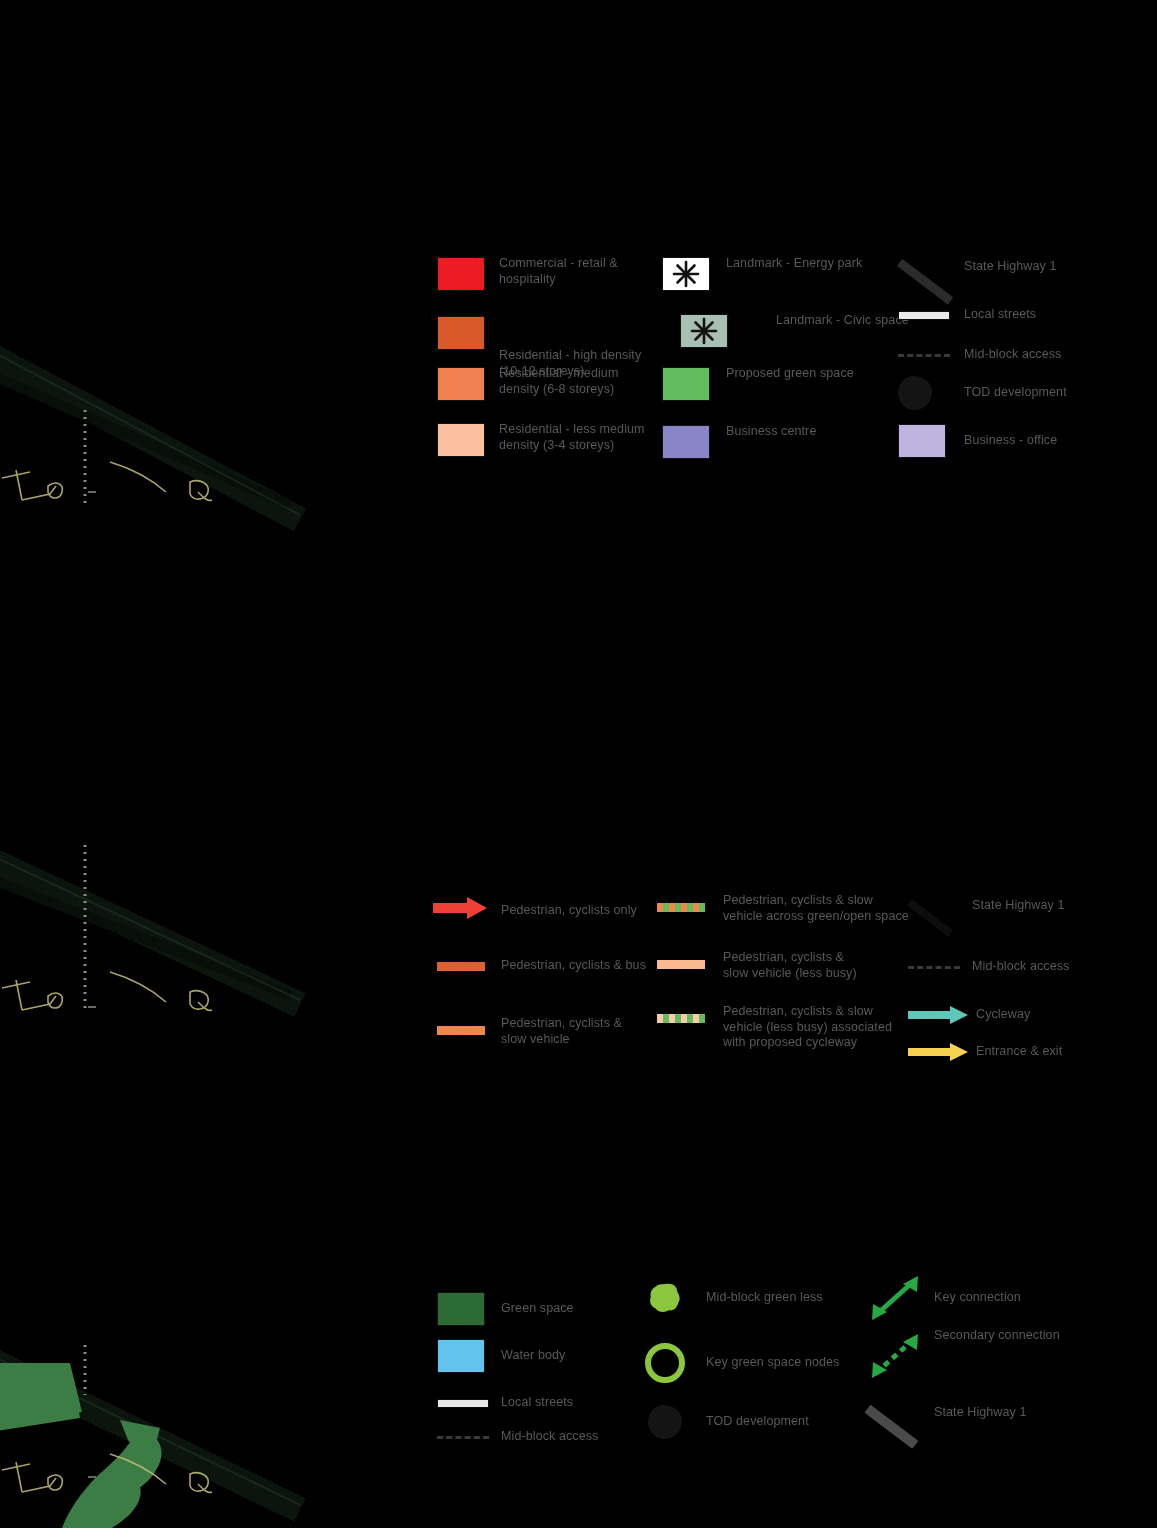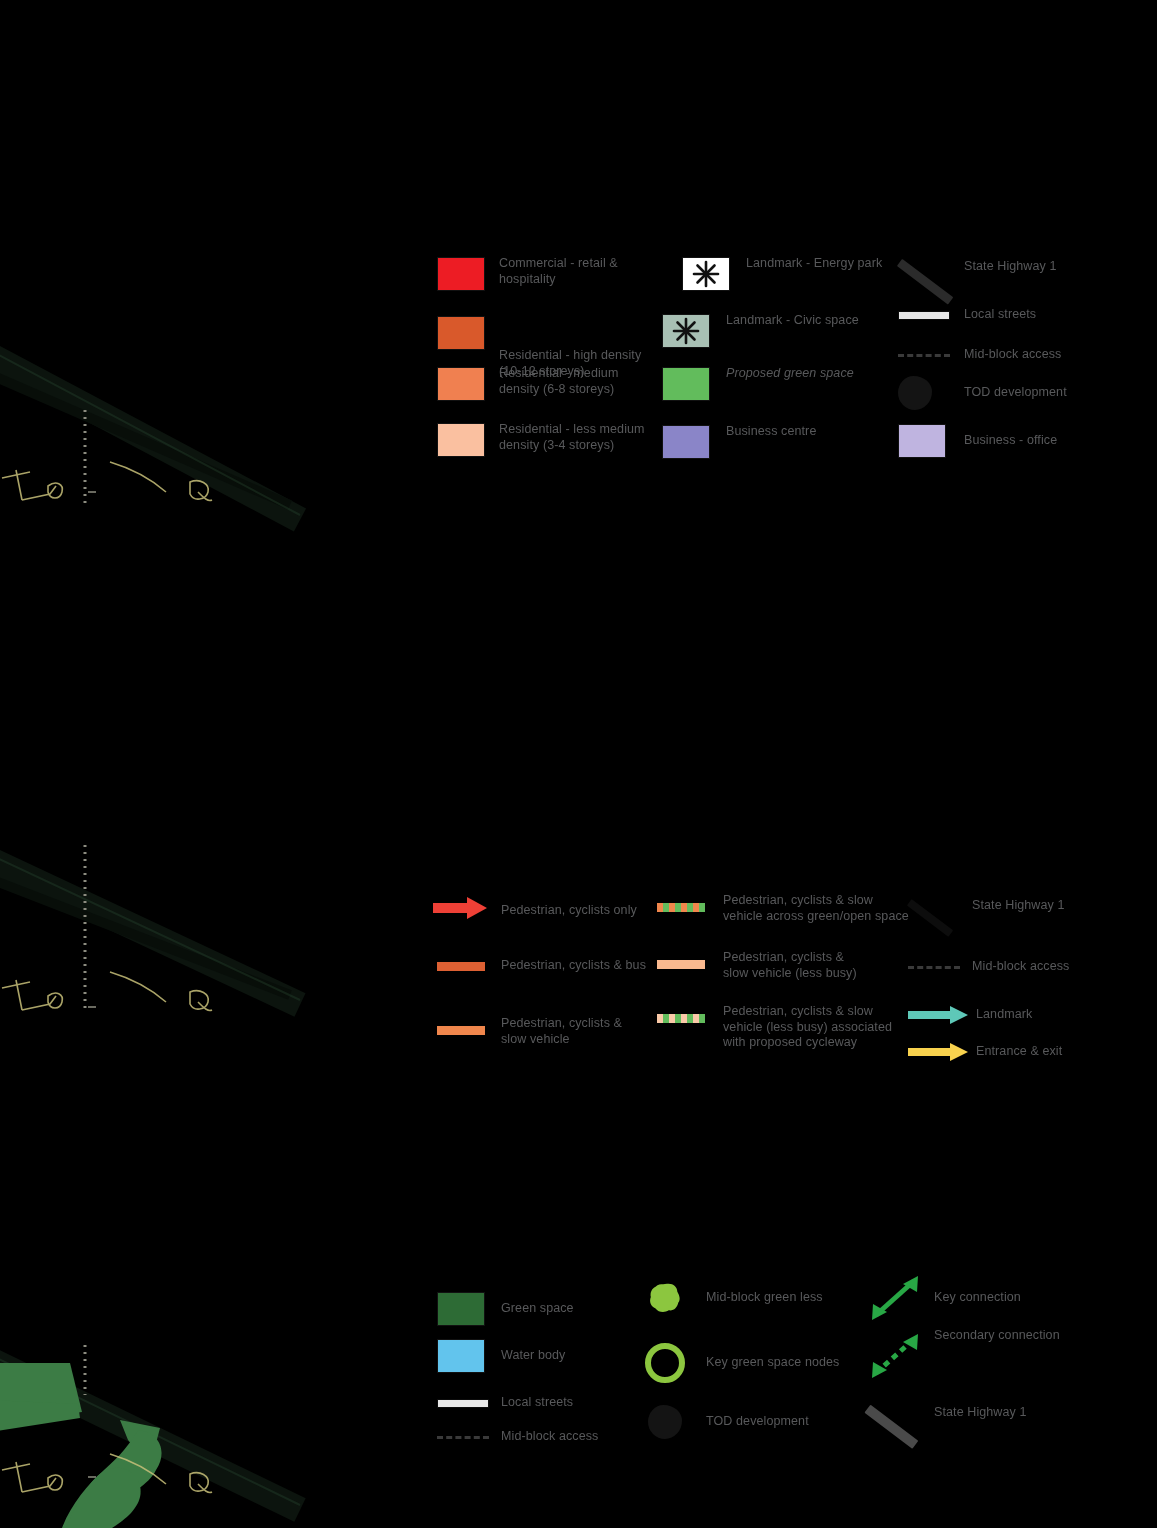--- a/index.html
+++ b/index.html
@@ -215,45 +215,45 @@
     <div class="legend-row" style="left:437px;top:422px;">
       <span class="swatch-wrap" style="width:62px;height:36px;">
         <span class="sw-rect" style="background:#FAC0A0;"></span>
       </span>
       <span class="legend-label" style="width:150px;">Residential - less medium
 density (3-4 storeys)</span>
     </div>
   </div>
 
   <div class="legend-col">
-    <div class="legend-row" style="left:662px;top:256px;margin-left:20px;">
+    <div class="legend-row" style="left:662px;top:256px;">
       <span class="swatch-wrap" style="width:64px;height:36px;">
         <span class="sw-star" style="background:#FFFFFF;">
           <svg width="34" height="30" viewBox="-17 -15 34 30">
               <use href="#asterisk-glyph"></use>
             </svg>
         </span>
       </span>
       <span class="legend-label" style="width:150px;">Landmark - Energy park</span>
     </div>
-    <div class="legend-row" style="left:662px;top:313px;">
+    <div class="legend-row" style="left:680px;top:313px;gap:32px;">
       <span class="swatch-wrap" style="width:64px;height:36px;">
         <span class="sw-star" style="background:#A8C0B4;">
           <svg width="34" height="30" viewBox="-17 -15 34 30">
               <use href="#asterisk-glyph"></use>
             </svg>
         </span>
       </span>
       <span class="legend-label" style="width:150px;">Landmark - Civic space</span>
     </div>
     <div class="legend-row" style="left:662px;top:366px;">
       <span class="swatch-wrap" style="width:64px;height:36px;">
         <span class="sw-rect" style="background:#62BC5C;"></span>
       </span>
-      <span class="legend-label" style="width:150px;font-style:italic;">Proposed green space</span>
+      <span class="legend-label" style="width:150px;">Proposed green space</span>
     </div>
     <div class="legend-row" style="left:662px;top:424px;">
       <span class="swatch-wrap" style="width:64px;height:36px;">
         <span class="sw-rect" style="background:#8A85C8;"></span>
       </span>
       <span class="legend-label" style="width:150px;">Business centre</span>
     </div>
   </div>
 
   <div class="legend-col">
@@ -357,21 +357,21 @@
         <span class="sw-dash light"></span>
       </span>
       <span class="legend-label" style="width:170px;">Mid-block access</span>
     </div>
     <div class="legend-row" style="left:908px;top:1003px;align-items:center;">
       <span class="swatch-wrap" style="width:68px;height:24px;">
         <svg class="sw-arrow" width="62" height="20" viewBox="0 0 62 20">
           <path d="M0 6 L42 6 L42 1 L60 10 L42 19 L42 14 L0 14 Z" fill="#5EC8B8"></path>
         </svg>
       </span>
-      <span class="legend-label" style="width:170px;">Landmark</span>
+      <span class="legend-label" style="width:170px;">Cycleway</span>
     </div>
     <div class="legend-row" style="left:908px;top:1040px;align-items:center;">
       <span class="swatch-wrap" style="width:68px;height:24px;">
         <svg class="sw-arrow" width="62" height="20" viewBox="0 0 62 20">
           <path d="M0 6 L42 6 L42 1 L60 10 L42 19 L42 14 L0 14 Z" fill="#F8D24E"></path>
         </svg>
       </span>
       <span class="legend-label" style="width:170px;">Entrance &amp; exit</span>
     </div>
   </div>

